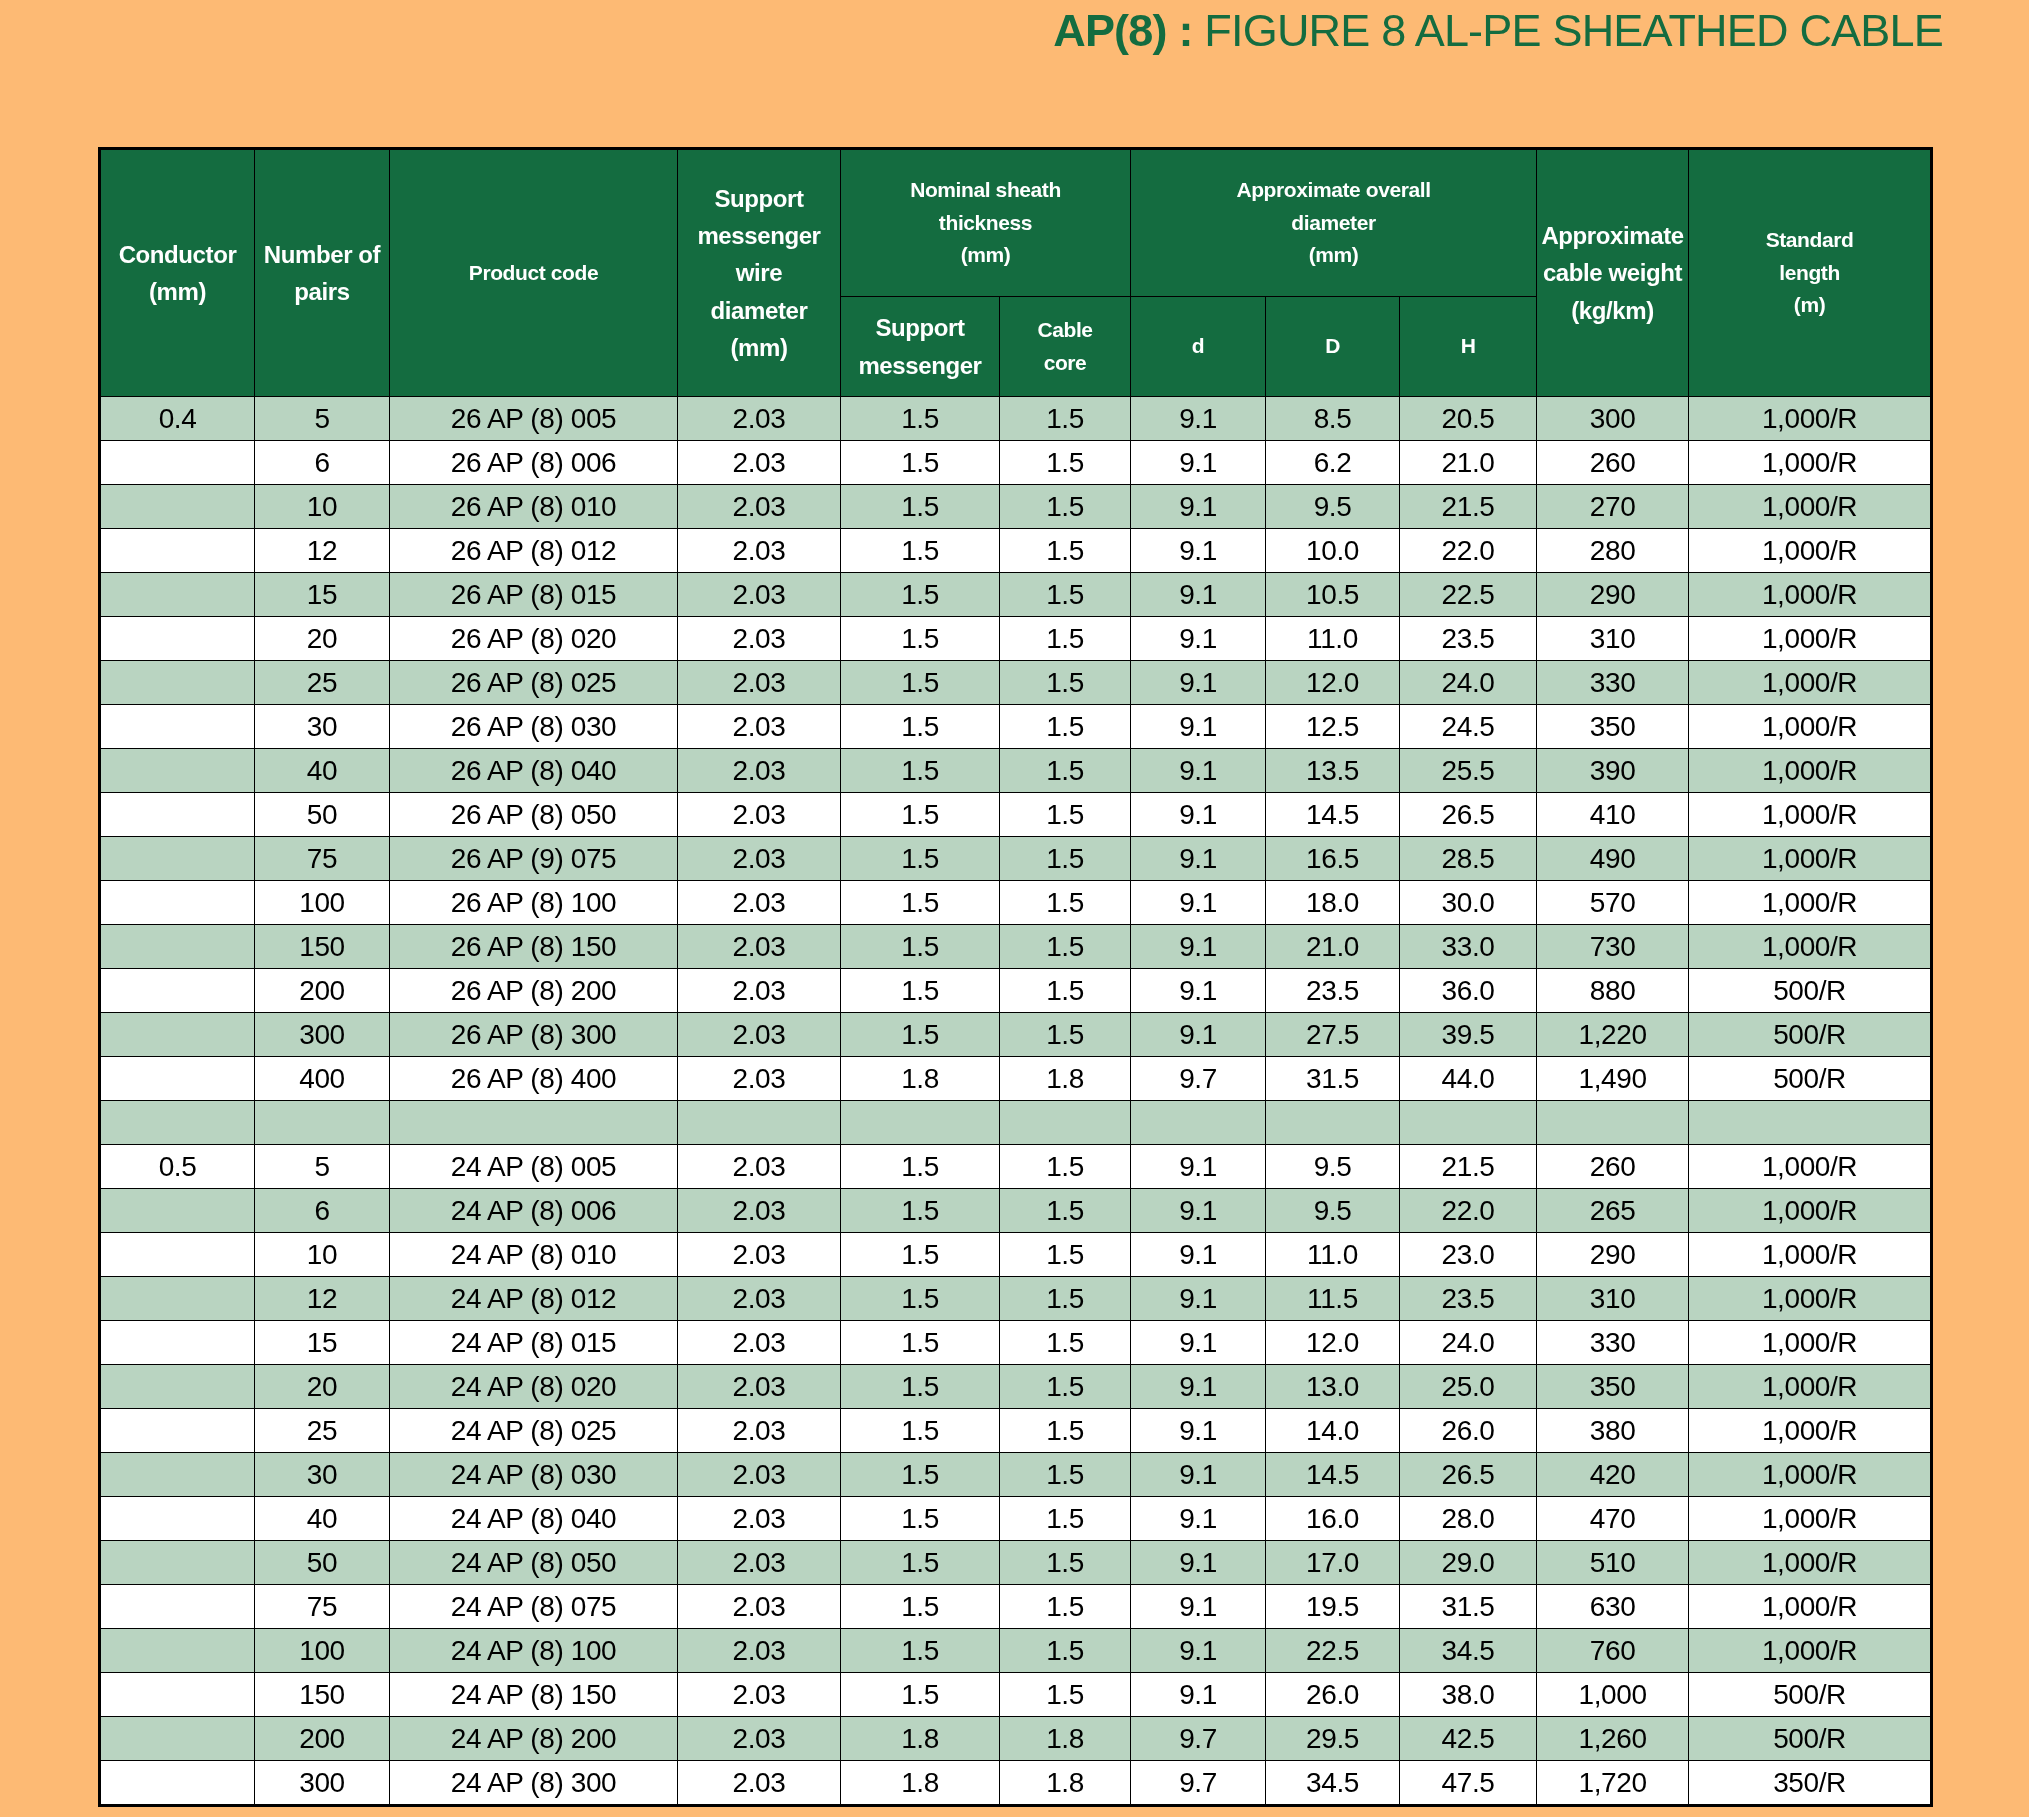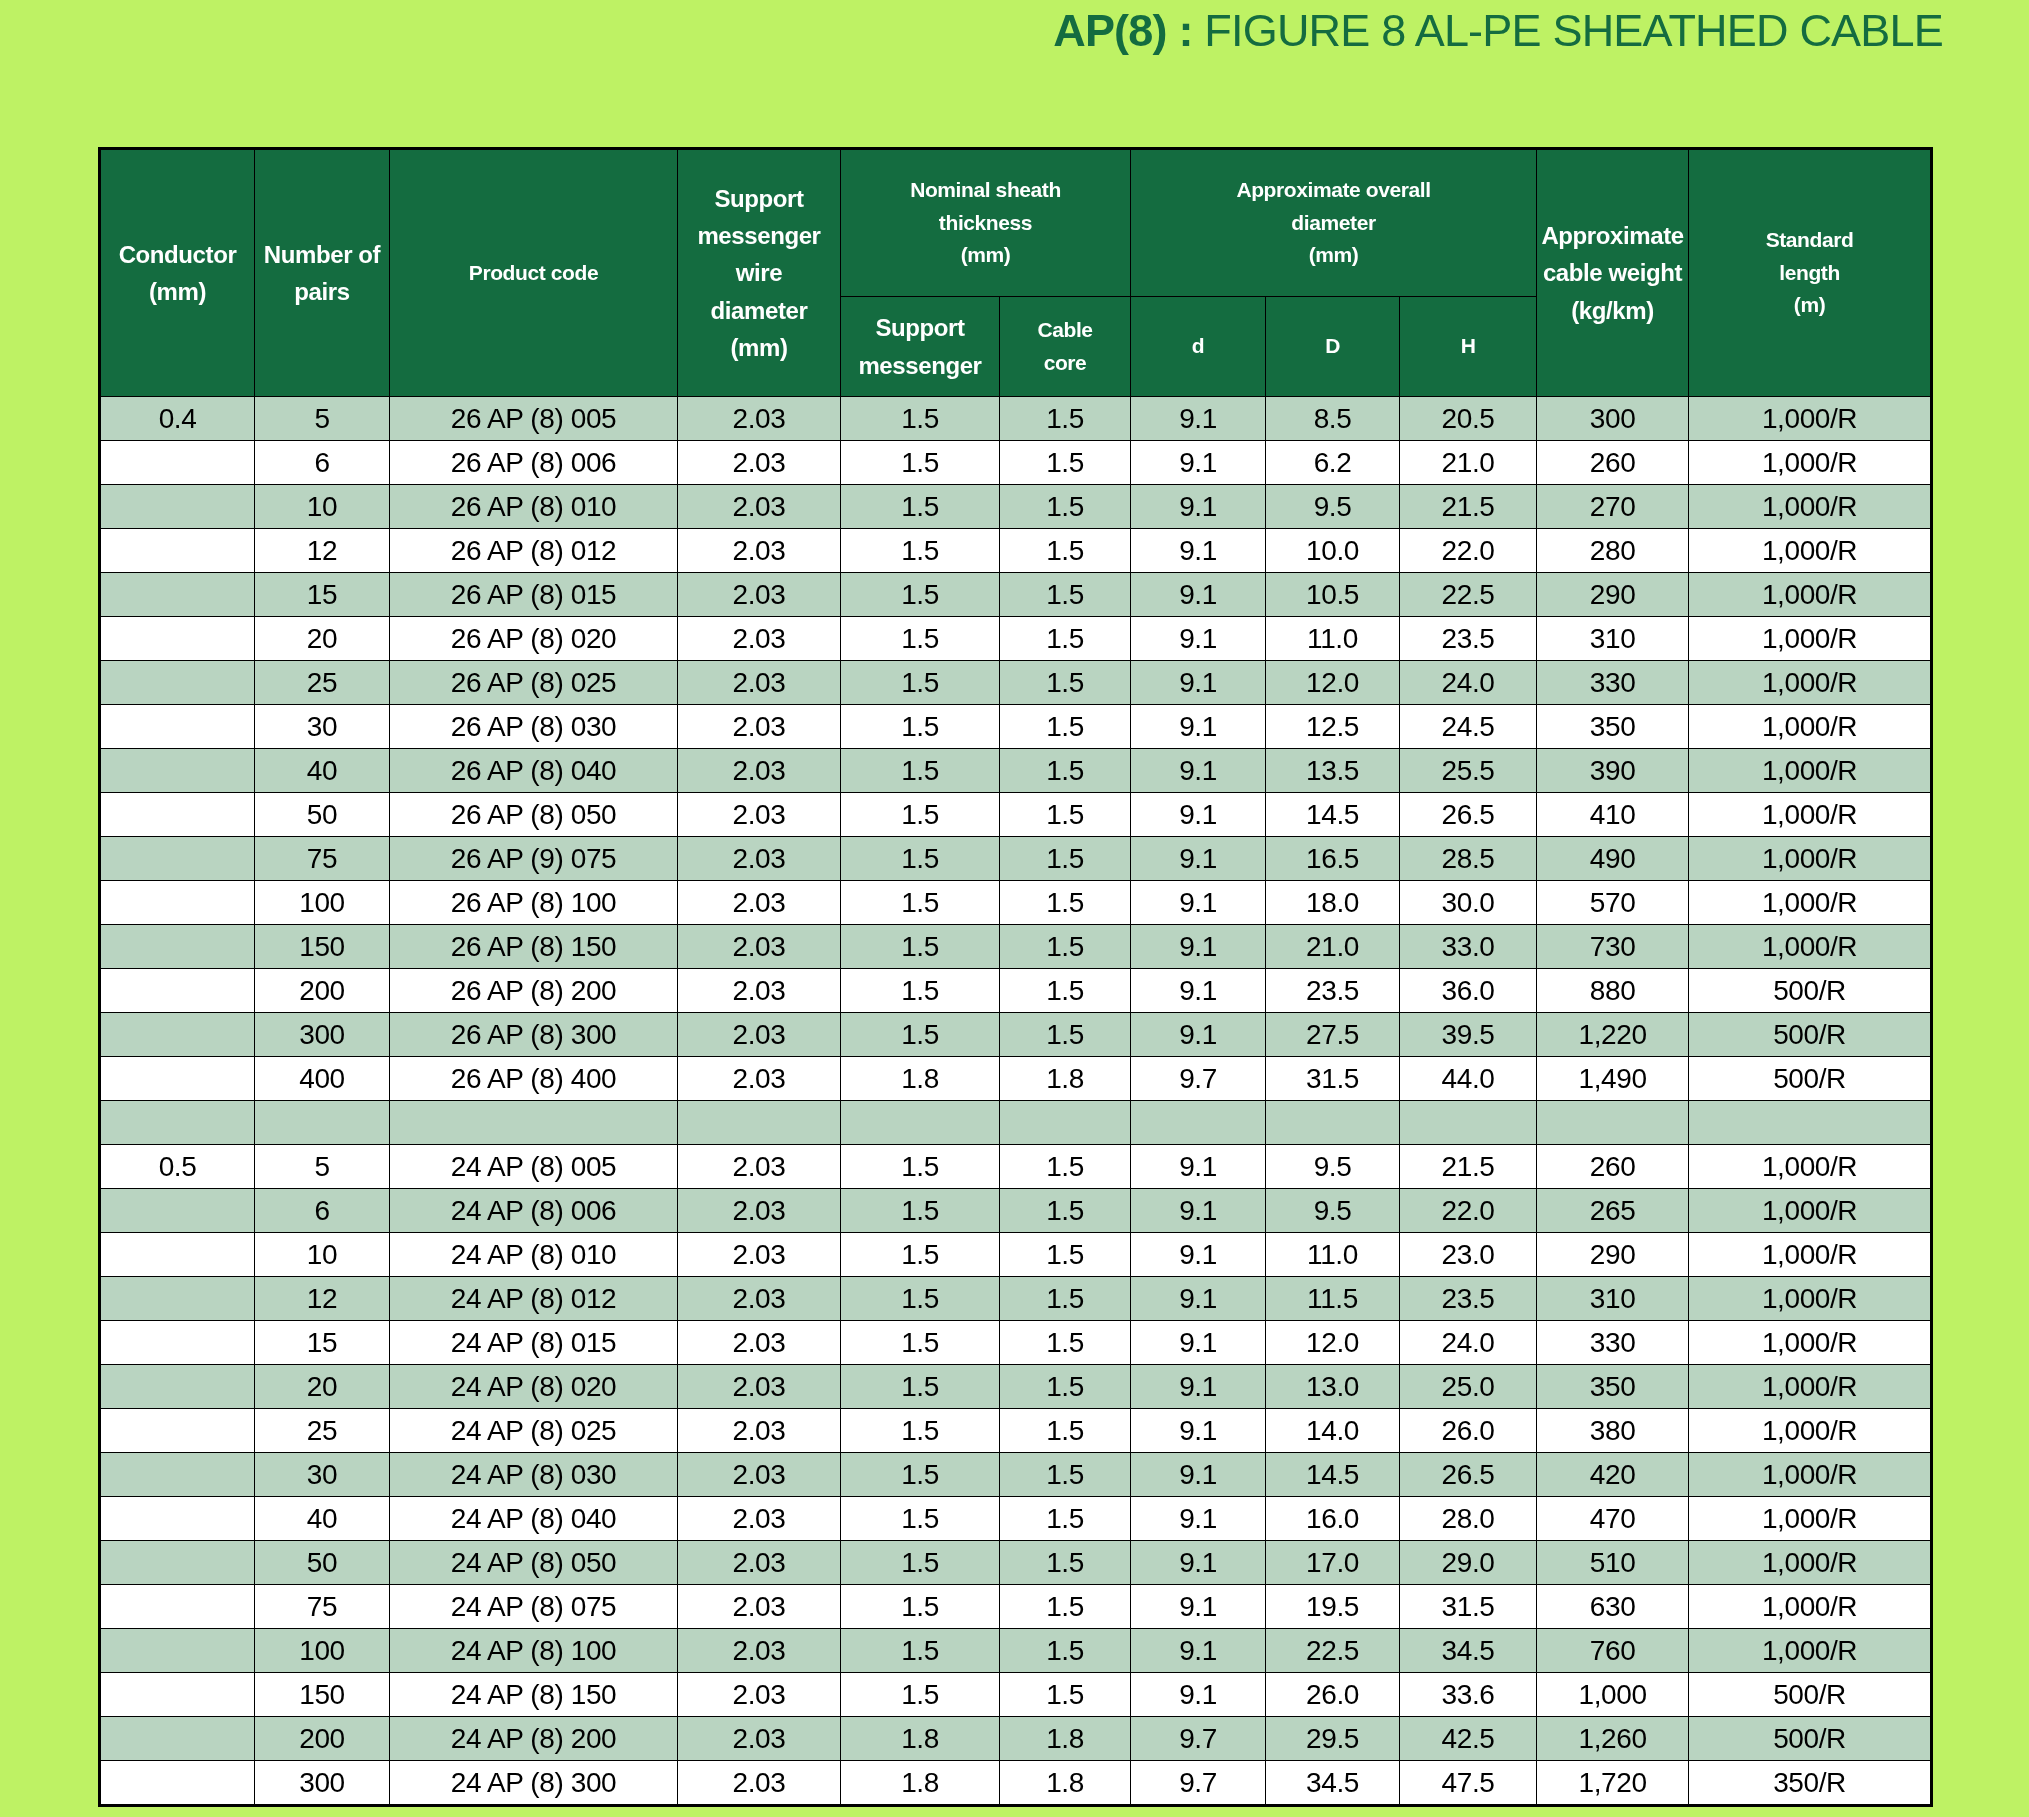--- a/index.html
+++ b/index.html
@@ -1,17 +1,17 @@
 <!DOCTYPE html>
 <html style="font-size:13px"><head>
 <meta charset="utf-8">
 <style>
   html,body{margin:0;padding:0;background:#fff;}
   .page{
-    position:relative;width:2029px;height:1817px;background:#bef264;
+    position:relative;width:2029px;height:1817px;background:#fdba74;
     font-family:"Liberation Sans","DejaVu Sans",sans-serif;color:#000;overflow:hidden;
   }
   .title{
     position:absolute;top:4.9px;right:86px;font-size:45px;letter-spacing:-0.8px;
     color:#146C40;white-space:nowrap;
   }
   .title .tb{font-weight:bold;}
   table.spec{
     position:absolute;left:98px;top:147px;width:1833px;
     border-collapse:collapse;table-layout:fixed;
@@ -470,21 +470,21 @@
         </tr>
         <tr>
           <td></td>
           <td>150</td>
           <td>24 AP (8) 150</td>
           <td>2.03</td>
           <td>1.5</td>
           <td>1.5</td>
           <td>9.1</td>
           <td>26.0</td>
-          <td>33.6</td>
+          <td>38.0</td>
           <td>1,000</td>
           <td>500/R</td>
         </tr>
         <tr>
           <td></td>
           <td>200</td>
           <td>24 AP (8) 200</td>
           <td>2.03</td>
           <td>1.8</td>
           <td>1.8</td>

